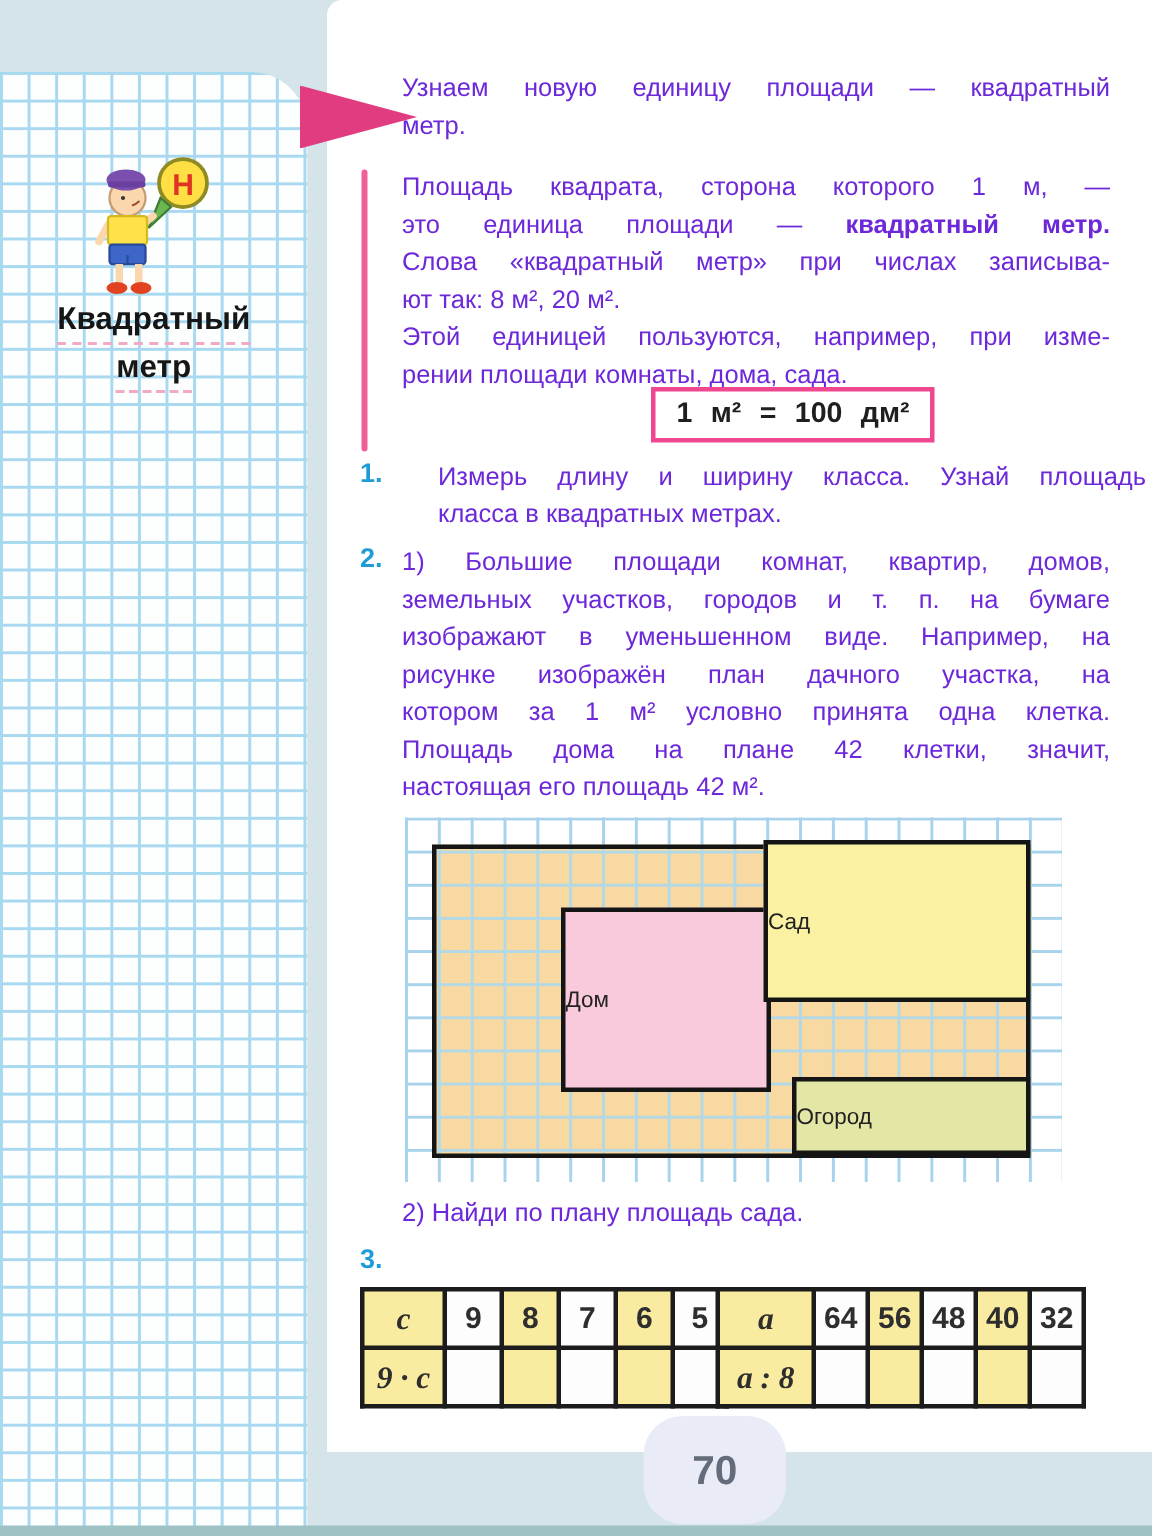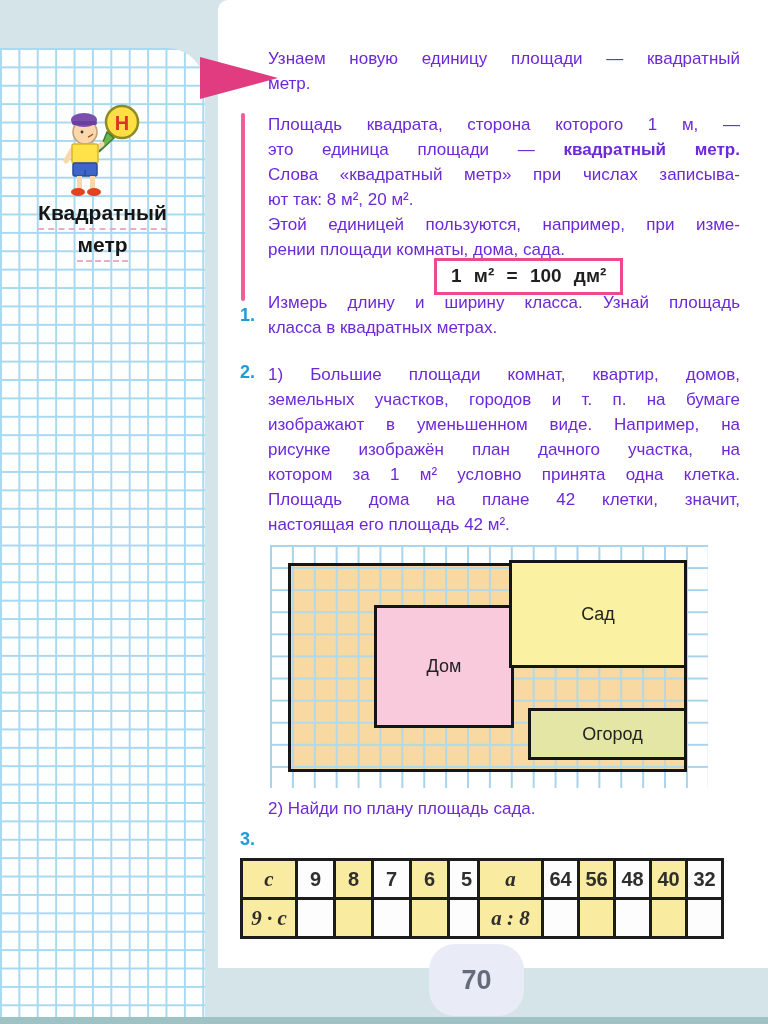--- a/index.html
+++ b/index.html
@@ -47,47 +47,47 @@
   .pink-rule{position:absolute;left:23px;top:113px;width:4px;height:188px;background:#ef5f9a;border-radius:2px;}
   .rule-text{top:112px;}
   .formula-box{
     position:absolute;left:176px;top:258px;
     border:3px solid #ef4790;background:#fff;
     padding:4px 14px 5px 14px;
     font-size:19px;font-weight:bold;word-spacing:7px;white-space:nowrap;margin-left:40px;
   }
   .ex-num{position:absolute;left:22px;width:26px;font-size:18px;font-weight:bold;color:#1f9cd8;}
   .n1{top:305px;} .n2{top:362px;} .n3{top:829px;}
-  .ex1{top:290px;} .ex2{top:362px;}
+  .ex1{top:305px;margin-left:24px;} .ex2{top:362px;}
   .caption2{top:796px;}
 
   
   .figure{
     position:absolute;left:52px;top:545px;width:438px;height:243px;
     background:
       linear-gradient(to right,#a7d4ec 2px,transparent 2px),
       linear-gradient(to bottom,#a7d4ec 2px,transparent 2px),
       #ffffff;
     background-size:21.9px 22.1px;
   }
   .figure .zone{position:absolute;border:3px solid #151515;box-sizing:border-box;
-    display:flex;align-items:center;justify-content:center;
-    font-size:18px;color:#222;}
+    display:flex;align-items:center;justify-content:flex-start;
+    font-size:15px;color:#222;}
   .plot{
     left:18px;top:18px;width:399px;height:209px;
     background:
       linear-gradient(to right,#b3d8e6 2px,transparent 2px),
       linear-gradient(to bottom,#b3d8e6 2px,transparent 2px),
       #f8d9a1;
     background-size:21.9px 22.1px;
     background-position:-21px -21px;
   }
   .house{left:60px;top:60px;width:140px;height:123px;background:#f8cadb;margin-left:44px;}
   .garden{left:239px;top:15px;width:178px;height:108px;background:#faf2a2;}
-  .veg{left:258px;top:163px;width:159px;height:52px;background:#e3e6a5;padding-left:10px;}
+  .veg{left:258px;top:173px;width:159px;height:52px;background:#e3e6a5;}
 
   
   .ex3-table{position:absolute;top:858px;border-collapse:collapse;table-layout:fixed;}
   .t1{left:22px;} .t2{left:259px;}
   .ex3-table td{
     border:3px solid #1c1c1c;height:36px;padding:0;text-align:center;vertical-align:middle;
     font-size:20px;font-weight:bold;color:#2e2e2e;background:#fdfdfd;
   }
   .ex3-table td.head{font-family:"Liberation Serif", serif;font-style:italic;font-size:21px;}
   .ex3-table td.yellow{background:#f9eca0;}

